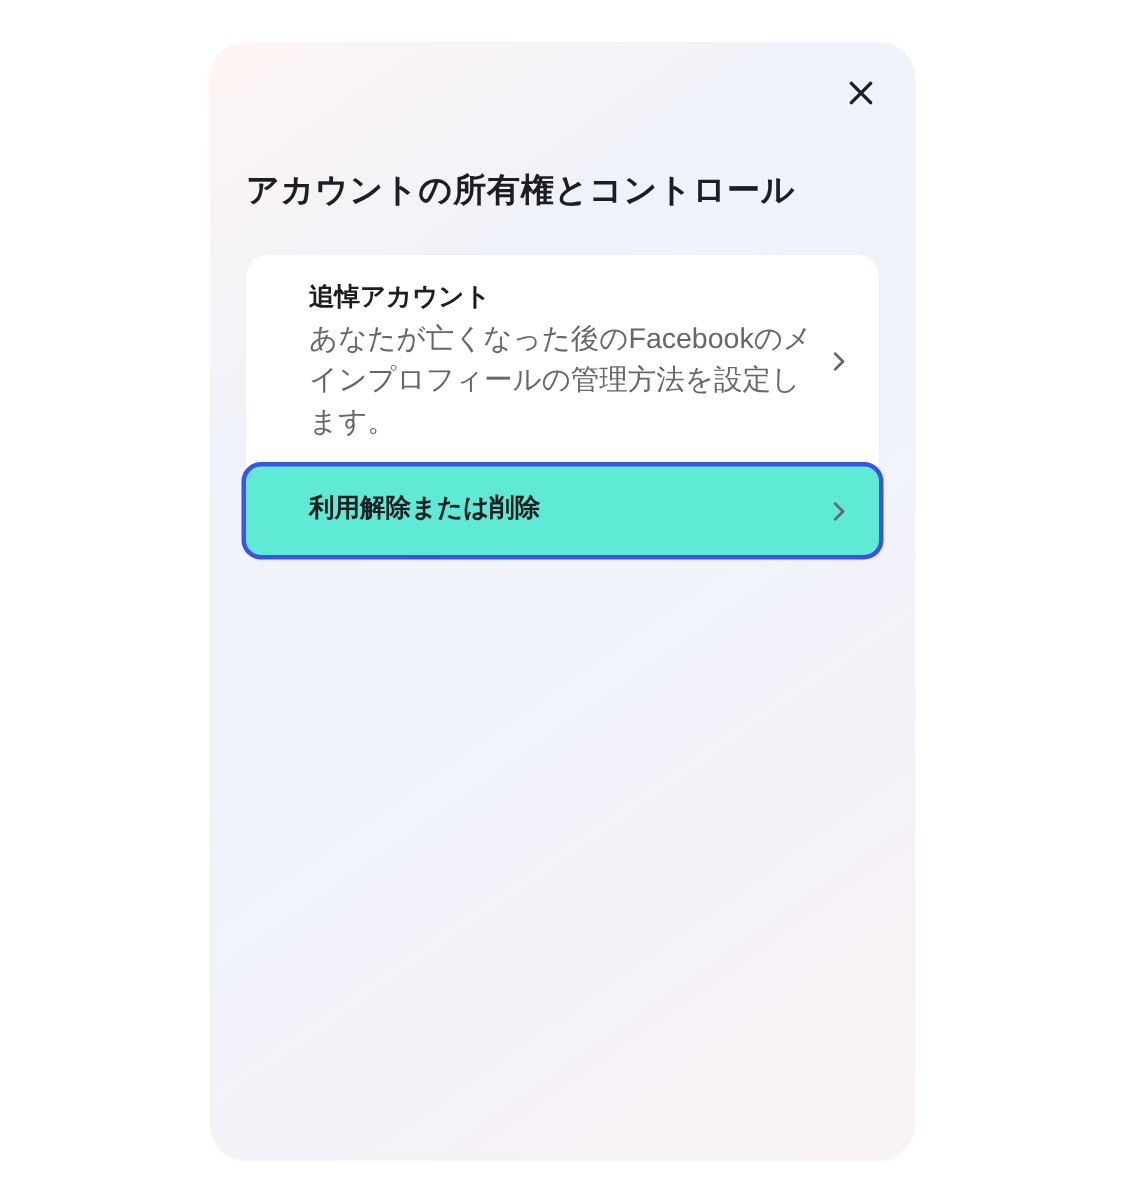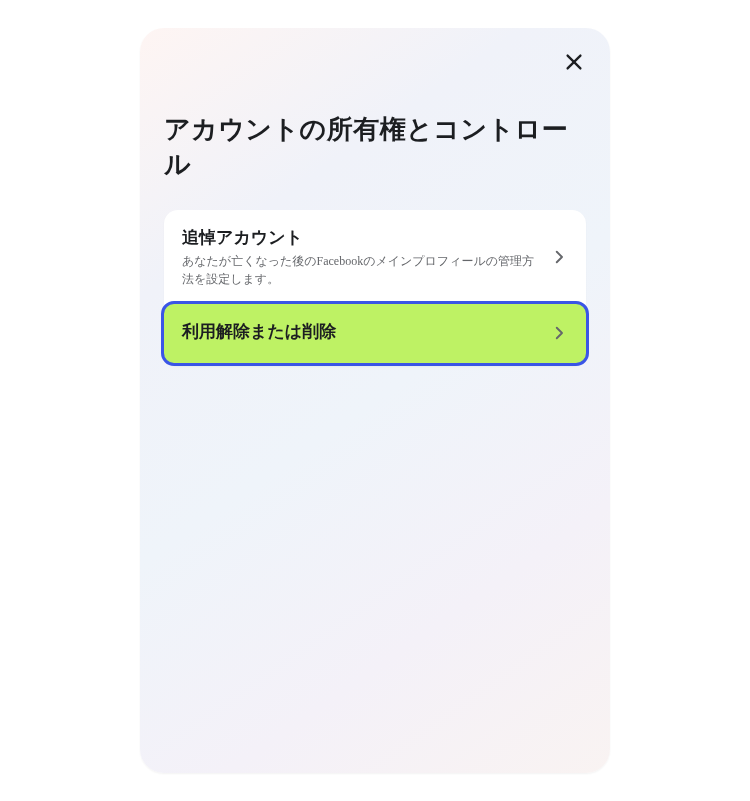--- a/index.html
+++ b/index.html
@@ -42,21 +42,21 @@
       color: #1c1e21;
     }
     
     .close-btn svg {
       width: 22px;
       height: 22px;
     }
     
     .title {
       margin-top: 62px;
-      font-size: 26px;
+      font-size: 22px;
       font-weight: 700;
       color: #1c1e21;
       line-height: 1.35;
       letter-spacing: 0.5px;
       margin-bottom: 28px;
     }
     
     .card {
       background: #ffffff;
       border-radius: 14px;
@@ -71,41 +71,41 @@
       padding: 16px 18px 16px 18px;
       cursor: pointer;
       position: relative;
     }
     
     .list-item.highlighted {
       border: 3px solid #3a55e6;
       border-radius: 13px;
       margin: -3px;
       padding: 16px 18px;
-      background: #bef264;
+      background: #5eead4;
       z-index: 2;
     }
     
     .item-text {
       flex: 1;
       padding-right: 8px;
+      margin-left: 24px;
     }
     
     .item-title {
       font-size: 17px;
       font-weight: 700;
       color: #1c1e21;
       margin-bottom: 4px;
     }
     
     .item-desc {
-      font-size: 12px;
+      font-size: 19px;
       color: #65676b;
       line-height: 1.45;
-      font-family: Liberation Serif, serif;
     }
     
     .chevron {
       color: #65676b;
       flex-shrink: 0;
       display: flex;
       align-items: center;
     }
     
     .chevron svg {

